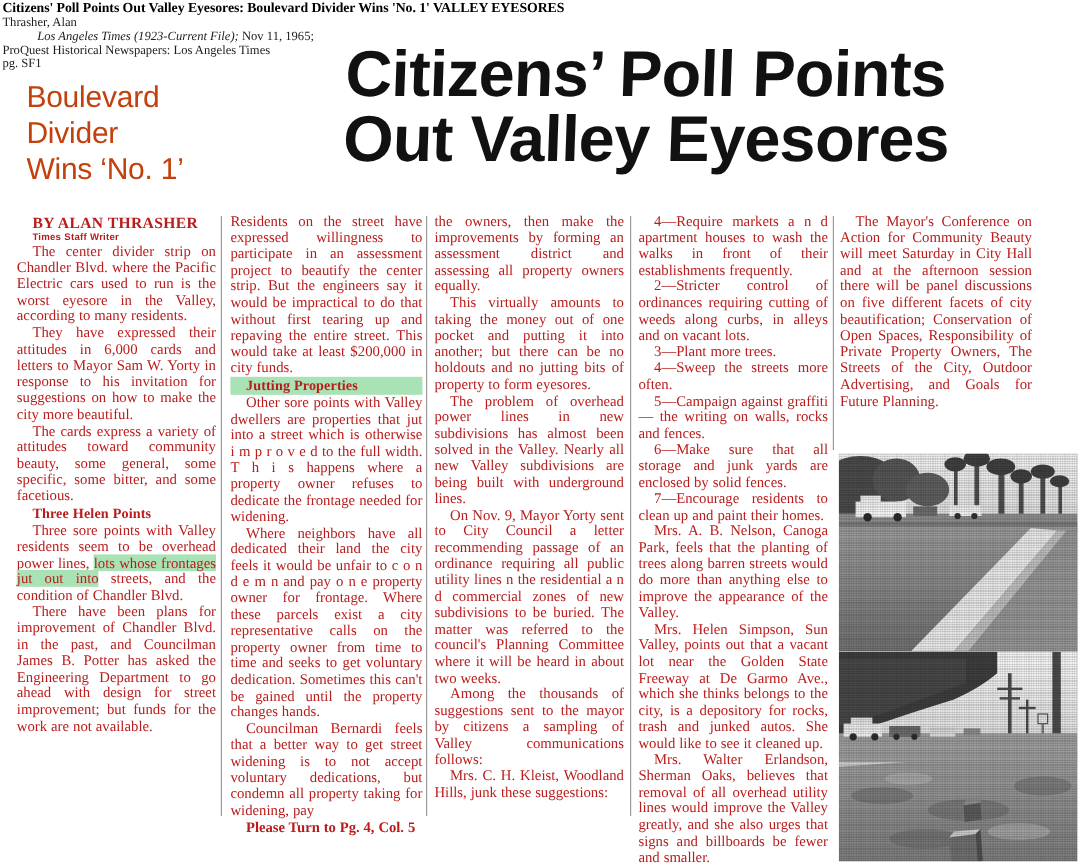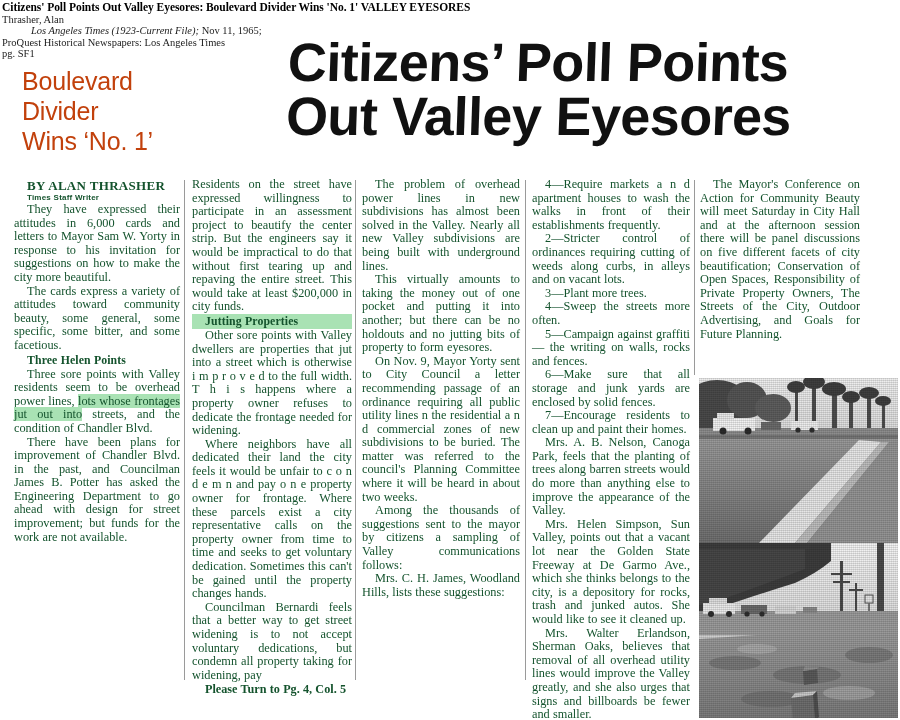--- a/index.html
+++ b/index.html
@@ -41,21 +41,21 @@
     letter-spacing:-0.2px;
   }
   .deck span{display:block;}
 
   
   .cols{position:absolute;left:0;top:178px;width:900px;height:542px;}
   .col{
     position:absolute;top:0;
     font-size:12.3px;line-height:13.6px;
     text-align:justify;
-    color:#14532d;
+    color:#b91c1c;
     -moz-text-align-last:left;text-align-last:left;
     hyphens:none;word-spacing:0.2px;
   }
   .col p{margin:0;text-indent:13px;}
   .col p.noind{text-indent:0;}
   .col1{left:14px;width:166px;}
   .col2{left:192px;width:160px;}
   .col3{left:362px;width:158px;}
   .col4{left:532px;width:158px;}
   .col5{left:700px;width:160px;}
@@ -127,42 +127,44 @@
   <div class="rule" style="left:184px;top:180px;height:500px;"></div>
   <div class="rule" style="left:355px;top:180px;height:500px;"></div>
   <div class="rule" style="left:525px;top:180px;height:500px;"></div>
   <div class="rule" style="left:694px;top:180px;height:195px;"></div>
 
   <div class="cols">
 
     <div class="col col1">
       <p class="byline">BY ALAN THRASHER</p>
       <p class="byline-sub">Times Staff Writer</p>
+      <p>The center divider strip on Chandler Blvd. where the Pacific Electric cars used to run is the worst eyesore in the Valley, according to many residents.</p>
       <p>They have expressed their attitudes in 6,000 cards and letters to Mayor Sam W. Yorty in response to his invitation for suggestions on how to make the city more beautiful.</p>
       <p>The cards express a variety of attitudes toward community beauty, some general, some specific, some bitter, and some facetious.</p>
       <p class="subhead">Three Helen Points</p>
       <p><span>Three sore points with Valley residents seem to be overhead power lines, </span><mark class="hl">lots whose frontages jut out into</mark><span> streets, and the condition of Chandler Blvd.</span></p>
       <p>There have been plans for improvement of Chandler Blvd. in the past, and Councilman James B. Potter has asked the Engineering Department to go ahead with design for street improvement; but funds for the work are not available.</p>
     </div>
 
     <div class="col col2">
       <p class="noind">Residents on the street have expressed willingness to participate in an assessment project to beautify the center strip. But the engineers say it would be impractical to do that without first tearing up and repaving the entire street. This would take at least $200,000 in city funds.</p>
       <p class="subhead hl">Jutting Properties</p>
       <p>Other sore points with Valley dwellers are properties that jut into a street which is otherwise i m p r o v e d to the full width. T h i s happens where a property owner refuses to dedicate the frontage needed for widening.</p>
       <p>Where neighbors have all dedicated their land the city feels it would be unfair to c o n d e m n and pay o n e property owner for frontage. Where these parcels exist a city representative calls on the property owner from time to time and seeks to get voluntary dedication. Sometimes this can't be gained until the property changes hands.</p>
       <p>Councilman Bernardi feels that a better way to get street widening is to not accept voluntary dedications, but condemn all property taking for widening, pay</p>
       <p class="turnline">Please Turn to Pg. 4, Col. 5</p>
     </div>
 
     <div class="col col3">
+      <p class="noind">the owners, then make the improvements by forming an assessment district and assessing all property owners equally.</p>
+      <p>This virtually amounts to taking the money out of one pocket and putting it into another; but there can be no holdouts and no jutting bits of property to form eyesores.</p>
       <p>The problem of overhead power lines in new subdivisions has almost been solved in the Valley. Nearly all new Valley subdivisions are being built with underground lines.</p>
-      <p>This virtually amounts to taking the money out of one pocket and putting it into another; but there can be no holdouts and no jutting bits of property to form eyesores.</p>
       <p>On Nov. 9, Mayor Yorty sent to City Council a letter recommending passage of an ordinance requiring all public utility lines n the residential a n d commercial zones of new subdivisions to be buried. The matter was referred to the council's Planning Committee where it will be heard in about two weeks.</p>
       <p>Among the thousands of suggestions sent to the mayor by citizens a sampling of Valley communications follows:</p>
-      <p>Mrs. C. H. James, Woodland Hills, lists these suggestions:</p>
+      <p>Mrs. C. H. Kleist, Woodland Hills, junk these suggestions:</p>
     </div>
 
     <div class="col col4">
       <p>4—Require markets a n d apartment houses to wash the walks in front of their establishments frequently.</p>
       <p>2—Stricter control of ordinances requiring cutting of weeds along curbs, in alleys and on vacant lots.</p>
       <p>3—Plant more trees.</p>
       <p>4—Sweep the streets more often.</p>
       <p>5—Campaign against graffiti — the writing on walls, rocks and fences.</p>
       <p>6—Make sure that all storage and junk yards are enclosed by solid fences.</p>
       <p>7—Encourage residents to clean up and paint their homes.</p>

